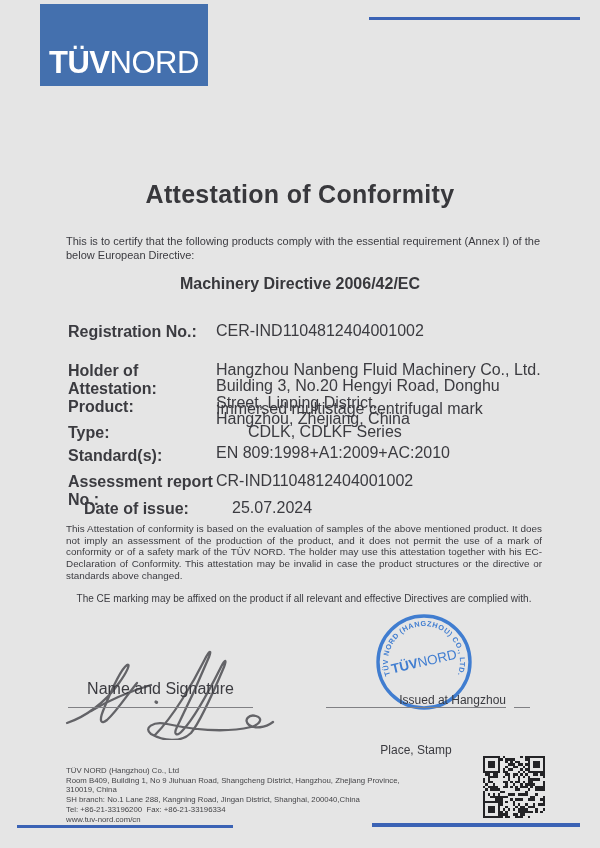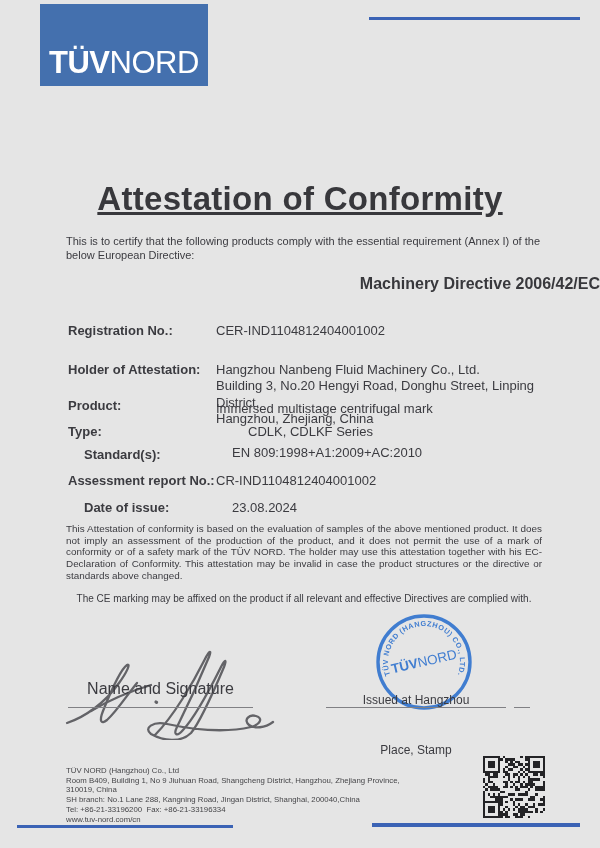--- a/index.html
+++ b/index.html
@@ -8,41 +8,41 @@
   .page { position:relative; width:600px; height:848px; background:#e5e5e5; overflow:hidden; }
 
   
   .logo { position:absolute; left:40px; top:4px; width:168px; height:82px;
           display:flex; align-items:flex-end; padding:0 0 8px 9px; }
   .logo .tuv  { color:#fff; font-weight:bold; font-size:31px; line-height:1; letter-spacing:-0.5px; }
   .logo .nord { color:#fff; font-weight:normal; font-size:31px; line-height:1; letter-spacing:-0.5px; }
   .accent-line { position:absolute; height:3px; }
 
   .title { position:absolute; left:0; top:180px; width:100%; text-align:center;
-           font-size:33px; font-weight:bold; letter-spacing:0.3px; color:#38383c;text-decoration:underline; }
+           font-size:25px; font-weight:bold; letter-spacing:0.3px; color:#38383c; }
 
   .intro { position:absolute; left:66px; top:234px; width:474px;
            font-size:11px; line-height:14px; text-align:justify; }
-  .directive { position:absolute; left:0; top:275px; width:100%; text-align:right;
+  .directive { position:absolute; left:0; top:275px; width:100%; text-align:center;
                font-size:16px; font-weight:bold; color:#38383c; }
 
   
-  .frow { position:absolute; left:68px; width:476px; display:flex; font-size:13px; }
+  .frow { position:absolute; left:68px; width:476px; display:flex; font-size:16px; }
   .flabel { width:148px; flex-shrink:0; font-weight:bold; }
   .fvalue { line-height:16.3px; }
 
   .disclaimer { position:absolute; left:66px; top:523px; width:476px;
                 font-size:9.9px; line-height:11.7px; text-align:justify; }
   .ce-note { position:absolute; left:66px; top:593px; width:476px; font-size:10px;text-align:center; }
 
   
   .sig-svg { position:absolute; left:55px; top:625px; }
   .rule { position:absolute; height:1px; background:#808084; }
   .sig-caption { position:absolute; left:68px; top:680px; width:185px; text-align:center; font-size:16px; }
-  .issued-at { position:absolute; left:326px; top:693px; width:180px; text-align:center; font-size:12px; }
+  .issued-at { position:absolute; left:326px; top:693px; width:180px; text-align:right; font-size:12px; }
   .place-caption { position:absolute; left:326px; top:711px; width:180px; text-align:center; font-size:12px;margin-top:32px; }
   .stamp-svg { position:absolute; left:374px; top:612px; opacity:0.88; }
 
   
   .footer { position:absolute; left:66px; top:766px; width:420px;
             font-size:7.8px; line-height:9.7px; color:#454548; }
   .footer div { white-space:pre-wrap; }
   .qr { position:absolute; left:483px; top:756px; width:62px; height:62px; }
 </style>
 </head>
@@ -73,31 +73,31 @@
     </div>
   </div>
   <div class="frow" style="top:398px;">
     <div class="flabel">Product:</div>
     <div class="fvalue" style="padding-top:3px;">Immersed multistage centrifugal mark</div>
   </div>
   <div class="frow" style="top:424px;gap:32px;">
     <div class="flabel">Type:</div>
     <div class="fvalue">CDLK, CDLKF Series</div>
   </div>
-  <div class="frow" style="top:447px;margin-left:16px;">
+  <div class="frow" style="top:447px;">
     <div class="flabel">Standard(s):</div>
     <div class="fvalue" style="margin-top:-2px;">EN 809:1998+A1:2009+AC:2010</div>
   </div>
   <div class="frow" style="top:473px;">
     <div class="flabel">Assessment report No.:</div>
     <div class="fvalue">CR-IND1104812404001002</div>
   </div>
   <div class="frow" style="top:500px;margin-left:16px;">
     <div class="flabel">Date of issue:</div>
-    <div class="fvalue">23.08.2024</div>
+    <div class="fvalue">25.07.2024</div>
   </div>
 
   <div class="disclaimer">This Attestation of conformity is based on the evaluation of samples of the above mentioned product. It does not imply an assessment of the production of the product, and it does not permit the use of a mark of conformity or of a safety mark of the TÜV NORD. The holder may use this attestation together with his EC-Declaration of Conformity. This attestation may be invalid in case the product structures or the directive or standards above changed.</div>
   <div class="ce-note">The CE marking may be affixed on the product if all relevant and effective Directives are complied with.</div>
 
   <svg class="sig-svg" width="230" height="115" viewBox="0 0 230 115">
     <g fill="none" stroke="#4d4d52" stroke-width="2.3" stroke-linecap="round" opacity="0.85">
       <path d="M 12,98 C 30,92 50,78 64,58 C 72,47 76,38 72,40 C 66,44 56,66 48,86 C 44,96 46,100 52,95 C 62,86 72,70 82,58"></path>
       <path d="M 36,86 C 56,74 76,66 96,60"></path>
       <path d="M 101,77 l 0.6,0.4" stroke-width="3.2"></path>

